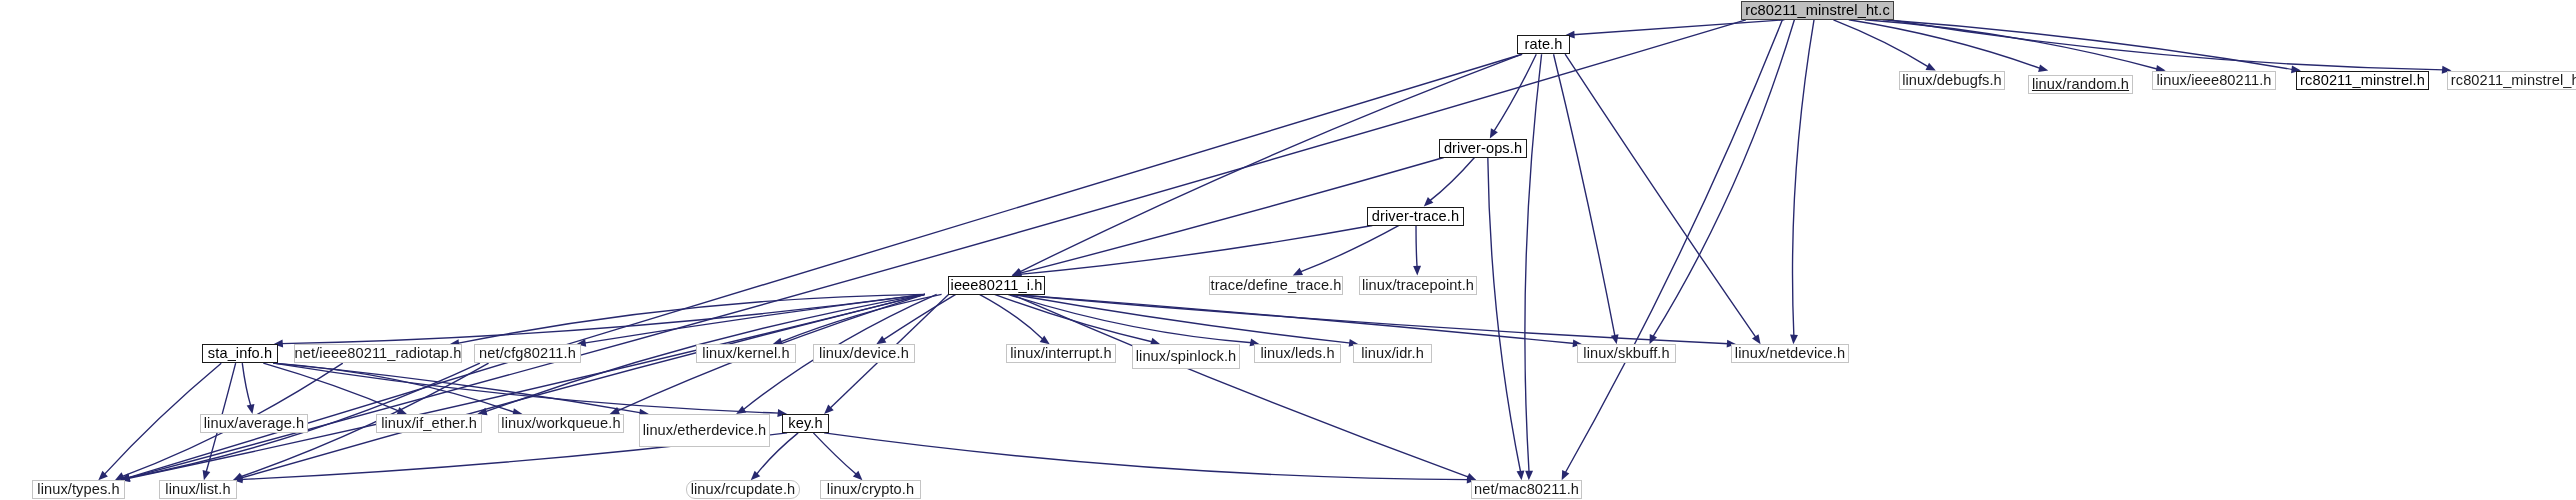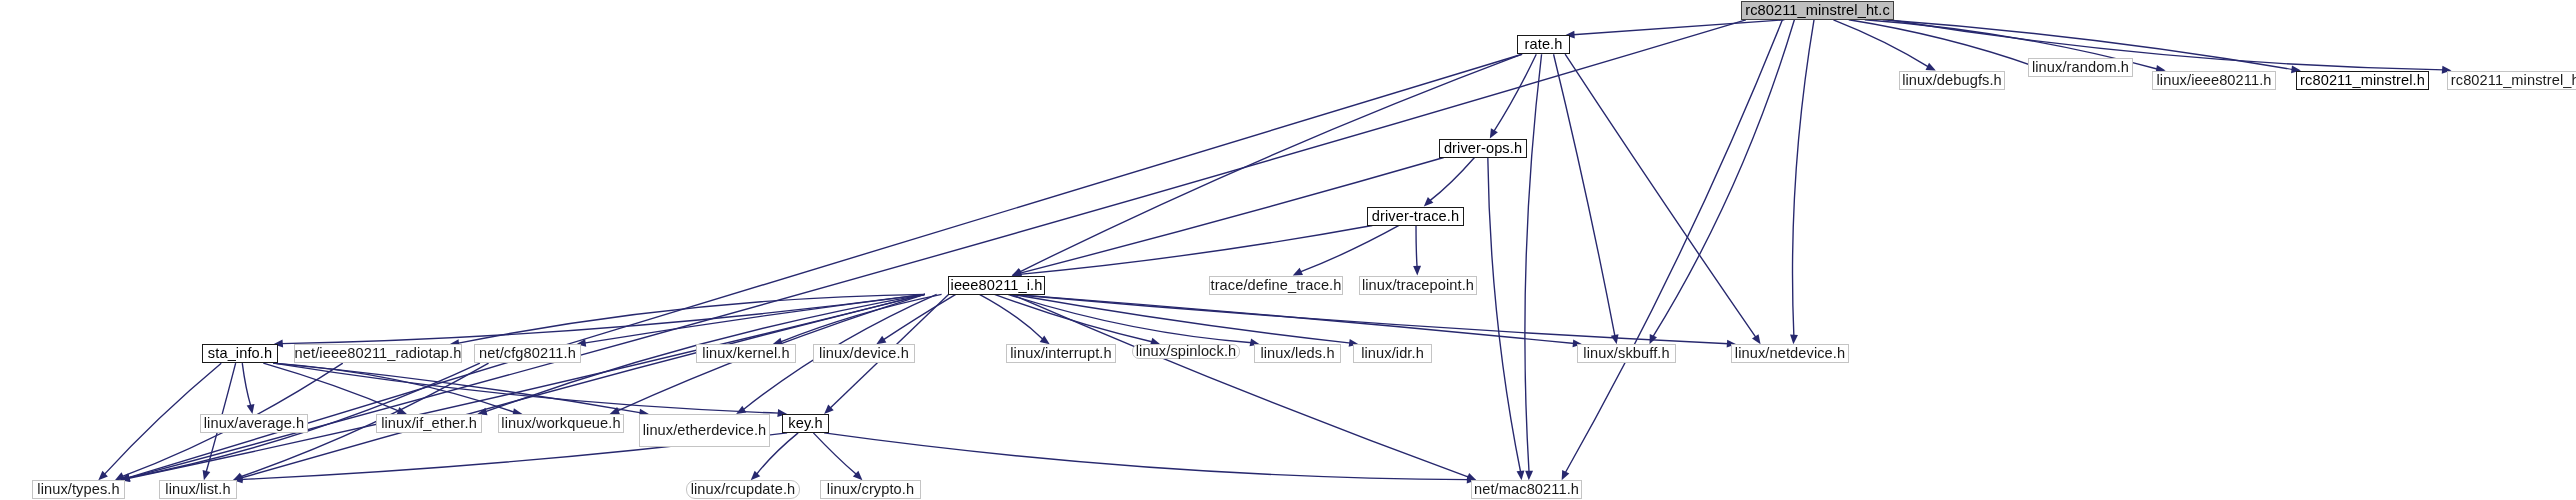--- a/index.html
+++ b/index.html
@@ -171,21 +171,21 @@
     </svg>
 <div class="node root" style="left: 1741px; top: 0.9px; width: 153px; height: 19px;">
       <span class="node-label">rc80211_minstrel_ht.c</span>
     </div>
     <div class="node emph" style="left: 1517px; top: 35px; width: 53px; height: 19px;">
       <span class="node-label">rate.h</span>
     </div>
     <div class="node" style="left: 1899px; top: 71px; width: 106px; height: 19px;">
       <span class="node-label">linux/debugfs.h</span>
     </div>
-    <div class="node" style="left: 2028px; top: 58px; width: 105px; height: 19px;">
+    <div class="node" style="left: 2028px; top: 75px; width: 105px; height: 19px; text-decoration: underline;">
       <span class="node-label">linux/random.h</span>
     </div>
     <div class="node" style="left: 2152px; top: 71px; width: 124px; height: 19px;">
       <span class="node-label">linux/ieee80211.h</span>
     </div>
     <div class="node emph" style="left: 2296px; top: 71px; width: 133px; height: 19px;">
       <span class="node-label">rc80211_minstrel.h</span>
     </div>
     <div class="node" style="left: 2447px; top: 71px; width: 153px; height: 19px;">
       <span class="node-label">rc80211_minstrel_ht.h</span>
@@ -216,21 +216,21 @@
     </div>
     <div class="node" style="left: 696px; top: 344px; width: 100px; height: 19px;">
       <span class="node-label">linux/kernel.h</span>
     </div>
     <div class="node" style="left: 813px; top: 344px; width: 102px; height: 19px;">
       <span class="node-label">linux/device.h</span>
     </div>
     <div class="node" style="left: 1006px; top: 344px; width: 110px; height: 19px;">
       <span class="node-label">linux/interrupt.h</span>
     </div>
-    <div class="node" style="left: 1132px; top: 344px; width: 108px; height: 15px; border-radius: 7px;">
+    <div class="node" style="left: 1132px; top: 344px; width: 108px; height: 25px;">
       <span class="node-label">linux/spinlock.h</span>
     </div>
     <div class="node" style="left: 1254px; top: 344px; width: 87px; height: 19px;">
       <span class="node-label">linux/leds.h</span>
     </div>
     <div class="node" style="left: 1353px; top: 344px; width: 79px; height: 19px;">
       <span class="node-label">linux/idr.h</span>
     </div>
     <div class="node" style="left: 1577px; top: 344px; width: 99px; height: 19px;">
       <span class="node-label">linux/skbuff.h</span>

